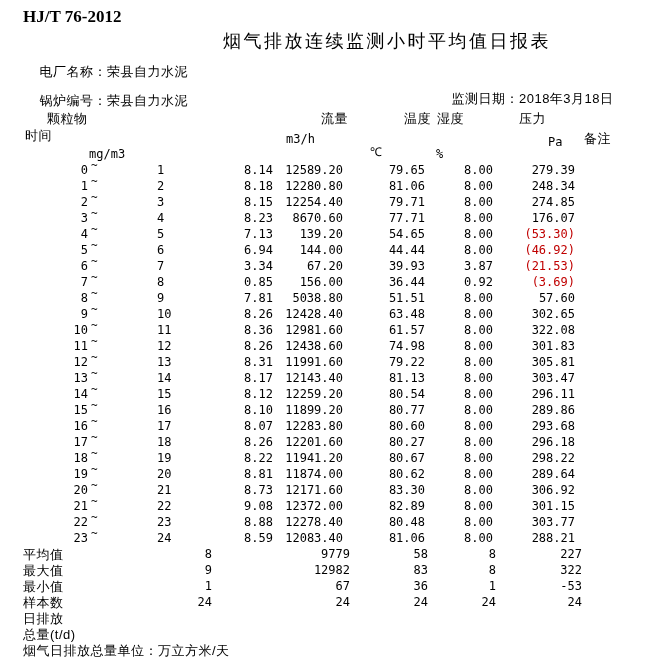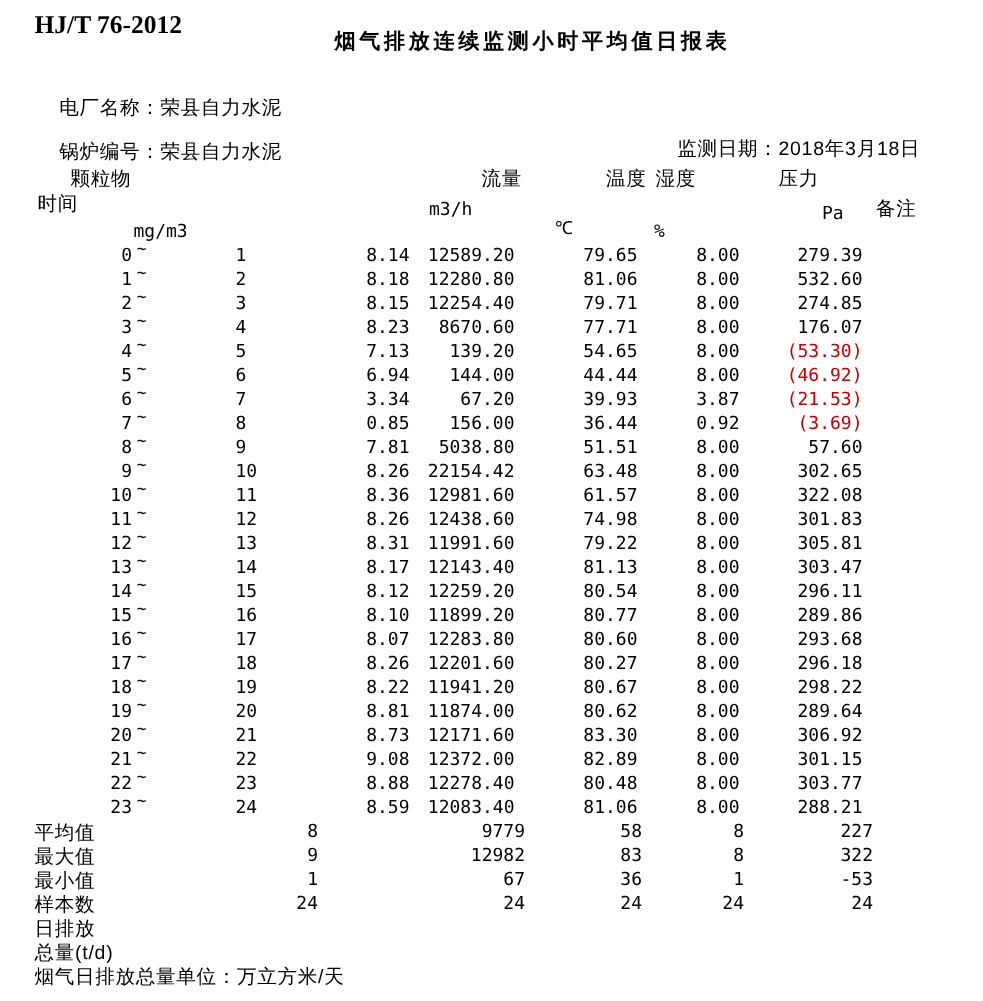--- a/index.html
+++ b/index.html
@@ -4,21 +4,21 @@
 <style>
   html,body{margin:0;padding:0;background:#fff;}
   .page{
     position:relative;width:655px;height:667px;background:#ffffff;
     font-family:"Liberation Sans",sans-serif;color:#000;overflow:hidden;
   }
   .abs{position:absolute;line-height:1;white-space:pre;}
   .cjk{font-size:13px;letter-spacing:0.5px;}
   .num{font-family:"DejaVu Sans Mono","Liberation Mono",monospace;font-size:12px;}
   .doc-standard{top:8px;left:23px;font-family:"Liberation Serif","DejaVu Serif",serif;font-weight:bold;font-size:17px;}
-  .title{top:20px;left:223px;font-weight:bold;font-size:14px;letter-spacing:2.5px;}
+  .title{top:32px;left:223px;font-weight:normal;font-size:18px;letter-spacing:2.5px;}
   .plant-line{top:52px;left:23px;text-align:right;}
   .boiler-line{top:81px;left:23px;}
   .date-line{top:79px;left:435px;}
   .hdr-pm{top:112px;left:47px;}
   .hdr-time{top:129px;left:25px;}
   .hdr-flow{top:112px;left:321px;}
   .hdr-temp{top:112px;left:404px;}
   .hdr-hum{top:112px;left:437px;}
   .hdr-press{top:112px;left:519px;}
   .hdr-remark{top:132px;left:584px;}
@@ -92,21 +92,21 @@
         <span class="cell c-press">279.39</span>
       </div>
       <div class="trow" style="top: 180px;">
         <span class="cell c-from">1</span>
         <span class="cell c-tilde">~</span>
         <span class="cell c-to">2</span>
         <span class="cell c-pm">8.18</span>
         <span class="cell c-flow">12280.80</span>
         <span class="cell c-temp">81.06</span>
         <span class="cell c-hum">8.00</span>
-        <span class="cell c-press">532.60</span>
+        <span class="cell c-press">248.34</span>
       </div>
       <div class="trow" style="top: 196px;">
         <span class="cell c-from">2</span>
         <span class="cell c-tilde">~</span>
         <span class="cell c-to">3</span>
         <span class="cell c-pm">8.15</span>
         <span class="cell c-flow">12254.40</span>
         <span class="cell c-temp">79.71</span>
         <span class="cell c-hum">8.00</span>
         <span class="cell c-press">274.85</span>
@@ -169,21 +169,21 @@
         <span class="cell c-flow">5038.80</span>
         <span class="cell c-temp">51.51</span>
         <span class="cell c-hum">8.00</span>
         <span class="cell c-press">57.60</span>
       </div>
       <div class="trow" style="top: 308px;">
         <span class="cell c-from">9</span>
         <span class="cell c-tilde">~</span>
         <span class="cell c-to">10</span>
         <span class="cell c-pm">8.26</span>
-        <span class="cell c-flow">22154.42</span>
+        <span class="cell c-flow">12428.40</span>
         <span class="cell c-temp">63.48</span>
         <span class="cell c-hum">8.00</span>
         <span class="cell c-press">302.65</span>
       </div>
       <div class="trow" style="top: 324px;">
         <span class="cell c-from">10</span>
         <span class="cell c-tilde">~</span>
         <span class="cell c-to">11</span>
         <span class="cell c-pm">8.36</span>
         <span class="cell c-flow">12981.60</span>

